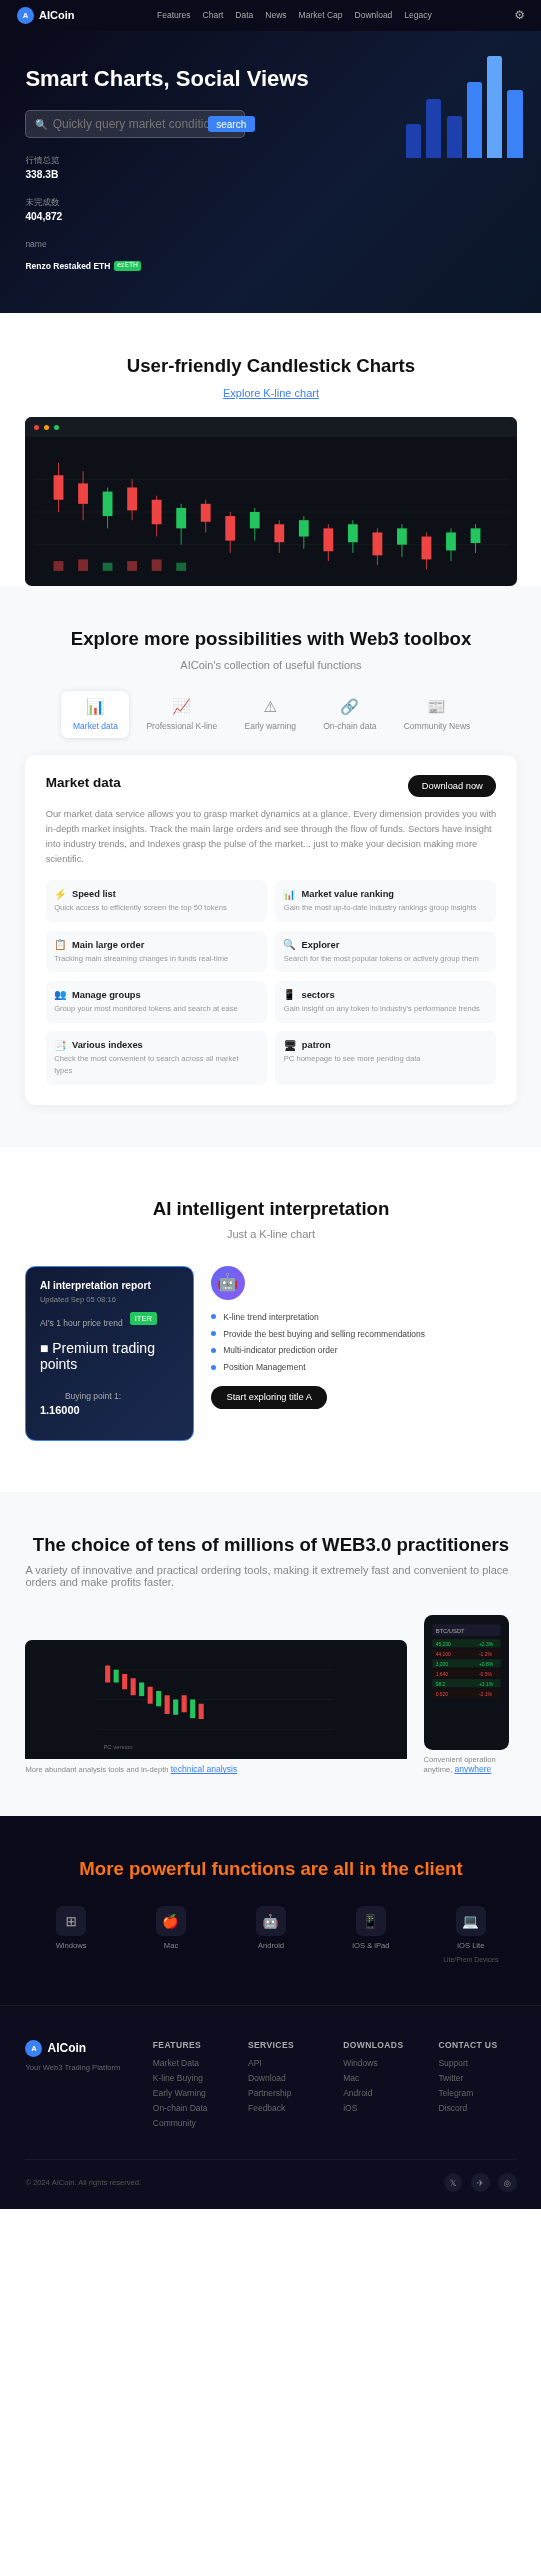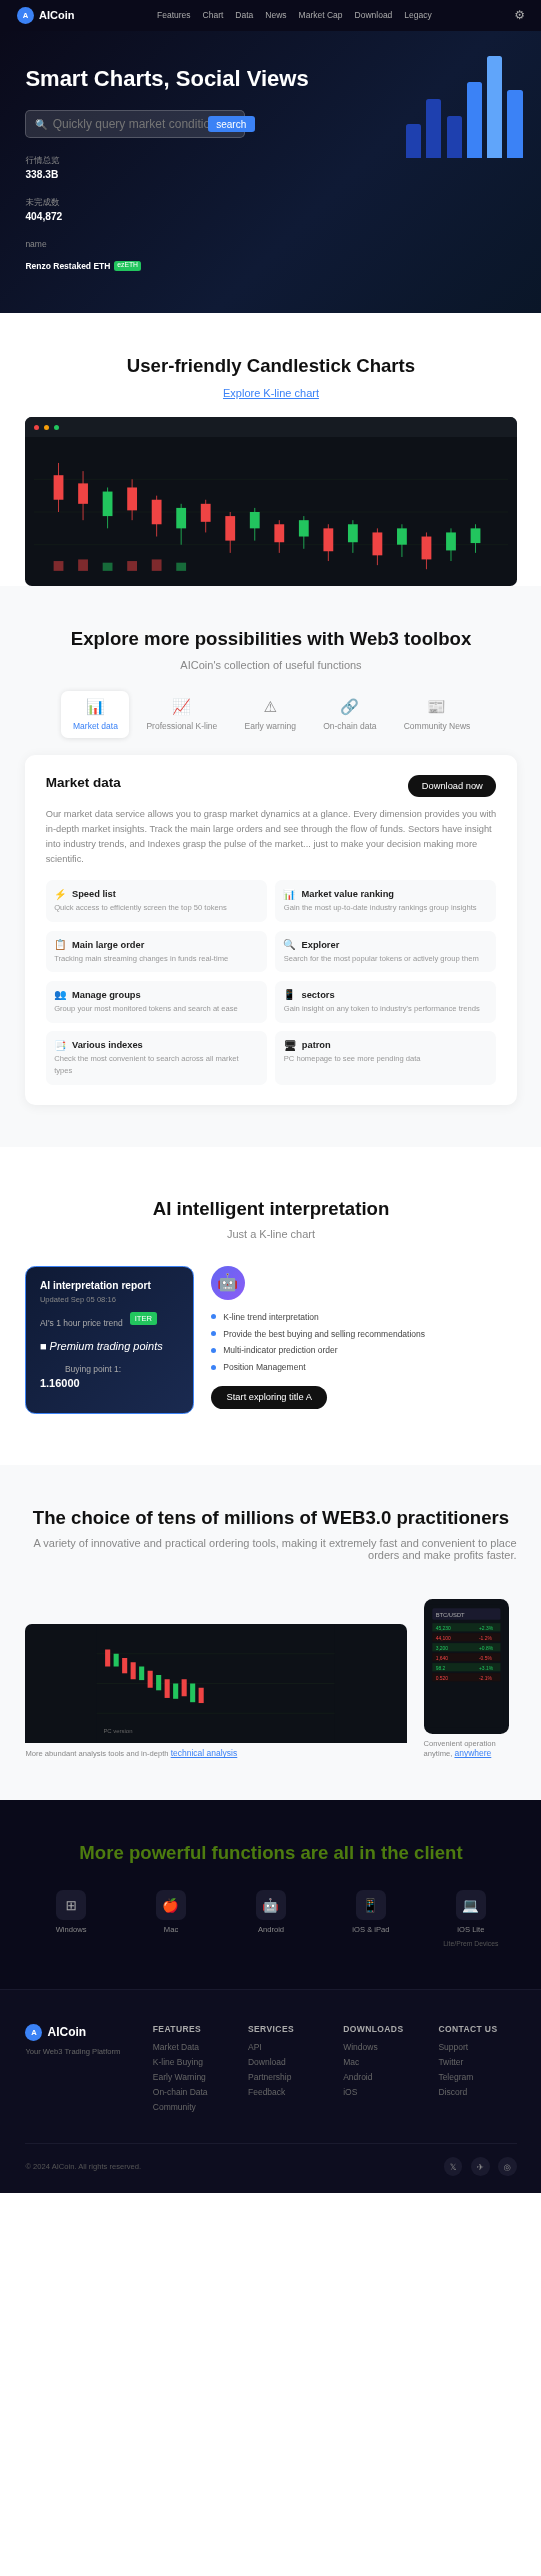--- a/index.html
+++ b/index.html
@@ -371,21 +371,21 @@
       font-size: 9.3px;
       cursor: pointer;
     }
 
     
     .section-web3 {
       background: #f8f9fa;
       padding: 42px 25.4px;
     }
     .section-web3 .section-title { text-align: center; font-size: 18.6px; }
-    .section-web3 .section-subtitle { text-align: right; margin-bottom: 38px; }
+    .section-web3 .section-subtitle { text-align: left; margin-bottom: 27px; }
     .devices-row {
       display: flex;
       gap: 17px;
       align-items: flex-end;
     }
     .device-pc {
       flex: 1;
       background: #1a1a2e;
       border-radius: 6.8px 6.8px 0 0;
       height: 119px;
@@ -429,21 +429,21 @@
     }
     .device-wrapper { flex: 1; }
     .device-mobile-wrapper { width: 93px; flex-shrink: 0; }
 
     
     .section-functions {
       background: #0a0a1a;
       padding: 42px 25.4px;
       text-align: center;
     }
-    .section-functions .section-title { color: #4d7c0f; text-align: center; }
+    .section-functions .section-title { color: #f97316; text-align: center; }
     .platforms-grid {
       display: grid;
       grid-template-columns: repeat(5, 1fr);
       gap: 8.5px;
       margin-top: 25.4px;
     }
     .platform-item {
       display: flex;
       flex-direction: column;
       align-items: center;
@@ -758,21 +758,21 @@
   <h2 class="section-title">AI intelligent interpretation</h2>
   <p class="section-subtitle">Just a K-line chart</p>
   <div class="ai-content">
     <div class="ai-card">
       <div class="ai-card-title">AI interpretation report</div>
       <div class="ai-card-date">Updated Sep 05 08:16</div>
       <div style="display:flex;align-items:center;gap:6.8px;margin-bottom:6.8px;">
         <span style="font-size:8.5px;color:#aaa;">AI's 1 hour price trend</span>
         <span class="ai-card-badge">ITER</span>
       </div>
-      <div style="font-size:11px;color:#fff;margin-bottom:12px;font-style:italic;">■ Premium trading points</div>
+      <div style="font-size:14px;color:#fff;margin-bottom:19px;">■ Premium trading points</div>
       <div style="font-size:8.5px;color:#aaa;margin-bottom:3.4px;margin-left:25px;">Buying point 1:</div>
       <div class="ai-card-value">1.16000</div>
     </div>
     <div class="ai-right">
       <div class="ai-bot-icon">🤖</div>
       <div class="ai-features-list">
         <div class="ai-feature-item">
           <div class="ai-feature-dot"></div>
           <span>K-line trend interpretation</span>
         </div>

